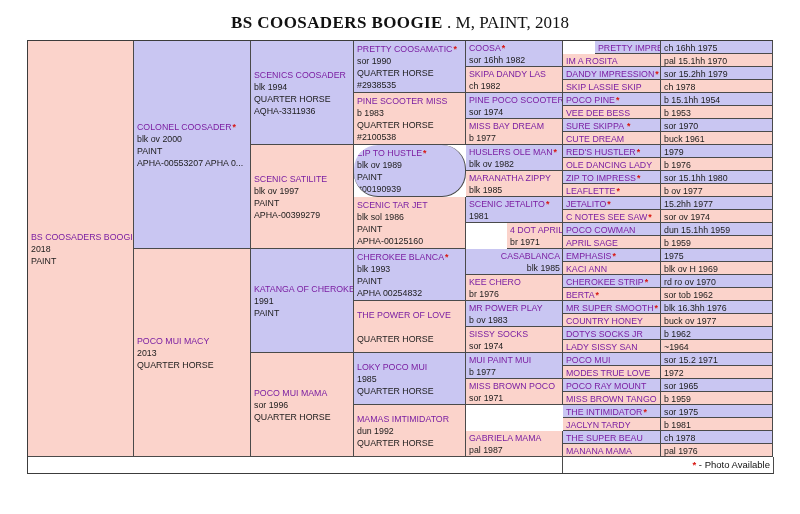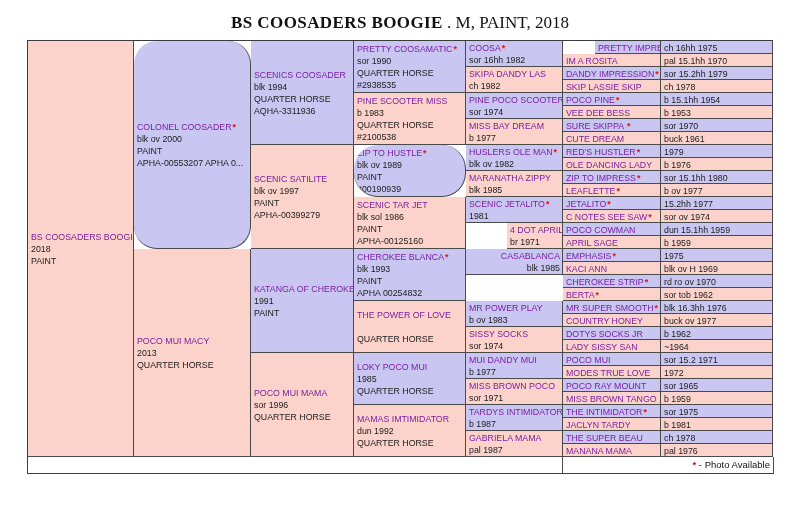--- a/index.html
+++ b/index.html
@@ -59,21 +59,21 @@
   <span class="tname">BS COOSADERS BOOGIE</span>
   <span class="tsuffix"> <span>. M, PAINT, 2018</span></span>
 </div>
 
 <div id="grid">
     <div class="cell bg-d centered" style="grid-area: 1 / 1 / span 32;">
       <span class="hname"><span>BS COOSADERS BOOGIE</span></span>
       <div class="detail">2018</div>
       <div class="detail">PAINT</div>
     </div>
-    <div class="cell bg-s centered" style="grid-area: 1 / 2 / span 16; border-radius: 23px;">
+    <div class="cell bg-s centered" style="grid-area: 1 / 2 / span 16;">
       <span class="hname"><span>COLONEL COOSADER</span><span class="star">*</span></span>
       <div class="detail">blk ov 2000</div>
       <div class="detail">PAINT</div>
       <div class="detail">APHA-00553207 APHA 0...</div>
     </div>
     <div class="cell bg-d centered" style="grid-area: 17 / 2 / span 16;">
       <span class="hname"><span>POCO MUI MACY</span></span>
       <div class="detail">2013</div>
       <div class="detail">QUARTER HORSE</div>
     </div>
@@ -146,25 +146,25 @@
     </div>
     <div class="cell bg-s toprow" style="grid-area: 1 / 5 / span 2;"><span class="hname"><span>COOSA</span><span class="star">*</span></span><div class="detail">sor 16hh 1982</div></div>
     <div class="cell bg-d toprow" style="grid-area: 3 / 5 / span 2;"><span class="hname"><span>SKIPA DANDY LAS</span></span><div class="detail">ch 1982</div></div>
     <div class="cell bg-s toprow" style="grid-area: 5 / 5 / span 2;"><span class="hname"><span>PINE POCO SCOOTER</span></span><div class="detail">sor 1974</div></div>
     <div class="cell bg-d toprow" style="grid-area: 7 / 5 / span 2;"><span class="hname"><span>MISS BAY DREAM</span></span><div class="detail">b 1977</div></div>
     <div class="cell bg-s toprow" style="grid-area: 9 / 5 / span 2;"><span class="hname"><span>HUSLERS OLE MAN</span><span class="star">*</span></span><div class="detail">blk ov 1982</div></div>
     <div class="cell bg-d toprow" style="grid-area: 11 / 5 / span 2;"><span class="hname"><span>MARANATHA ZIPPY</span></span><div class="detail">blk 1985</div></div>
     <div class="cell bg-s toprow" style="grid-area: 13 / 5 / span 2;"><span class="hname"><span>SCENIC JETALITO</span><span class="star">*</span></span><div class="detail">1981</div></div>
     <div class="cell bg-d toprow" style="grid-area: 15 / 5 / span 2; margin-left: 41px;"><span class="hname"><span>4 DOT APRIL SAGE</span></span><div class="detail">br 1971</div></div>
     <div class="cell bg-s toprow" style="grid-area: 17 / 5 / span 2; text-align: right;"><span class="hname"><span>CASABLANCA</span></span><div class="detail">blk 1985</div></div>
+    <div class="cell bg-d toprow" style="grid-area: 19 / 5 / span 2;"><span class="hname"><span>KEE CHERO</span></span><div class="detail">br 1976</div></div>
     <div class="cell bg-s toprow" style="grid-area: 21 / 5 / span 2;"><span class="hname"><span>MR POWER PLAY</span></span><div class="detail">b ov 1983</div></div>
     <div class="cell bg-d toprow" style="grid-area: 23 / 5 / span 2;"><span class="hname"><span>SISSY SOCKS</span></span><div class="detail">sor 1974</div></div>
-    <div class="cell bg-s toprow" style="grid-area: 25 / 5 / span 2;"><span class="hname"><span>MUI DANDY MUI</span></span><div class="detail">b 1977</div></div>
+    <div class="cell bg-s toprow" style="grid-area: 25 / 5 / span 2;"><span class="hname"><span>MUI PAINT MUI</span></span><div class="detail">b 1977</div></div>
     <div class="cell bg-d toprow" style="grid-area: 27 / 5 / span 2;"><span class="hname"><span>MISS BROWN POCO</span></span><div class="detail">sor 1971</div></div>
-    <div class="cell bg-s toprow" style="grid-area: 29 / 5 / span 2;"><span class="hname"><span>TARDYS INTIMIDATOR</span></span><div class="detail">b 1987</div></div>
     <div class="cell bg-d toprow" style="grid-area: 31 / 5 / span 2;"><span class="hname"><span>GABRIELA MAMA</span></span><div class="detail">pal 1987</div></div>
     <div class="cell bg-s oneline" style="grid-area: 1 / 6 / span 1; margin-left: 32px;"><span class="hname"><span>PRETTY IMPRESSIVE</span><span class="star">*</span></span></div>
     <div class="cell bg-s oneline detail" style="grid-area: 1 / 7 / span 1;">ch 16hh 1975</div>
     <div class="cell bg-d oneline" style="grid-area: 2 / 6 / span 1;"><span class="hname"><span>IM A ROSITA</span></span></div>
     <div class="cell bg-d oneline detail" style="grid-area: 2 / 7 / span 1;">pal 15.1hh 1970</div>
     <div class="cell bg-s oneline" style="grid-area: 3 / 6 / span 1;"><span class="hname"><span>DANDY IMPRESSION</span><span class="star">*</span></span></div>
     <div class="cell bg-s oneline detail" style="grid-area: 3 / 7 / span 1;">sor 15.2hh 1979</div>
     <div class="cell bg-d oneline" style="grid-area: 4 / 6 / span 1;"><span class="hname"><span>SKIP LASSIE SKIP</span></span></div>
     <div class="cell bg-d oneline detail" style="grid-area: 4 / 7 / span 1;">ch 1978</div>
     <div class="cell bg-s oneline" style="grid-area: 5 / 6 / span 1;"><span class="hname"><span>POCO PINE</span><span class="star">*</span></span></div>

